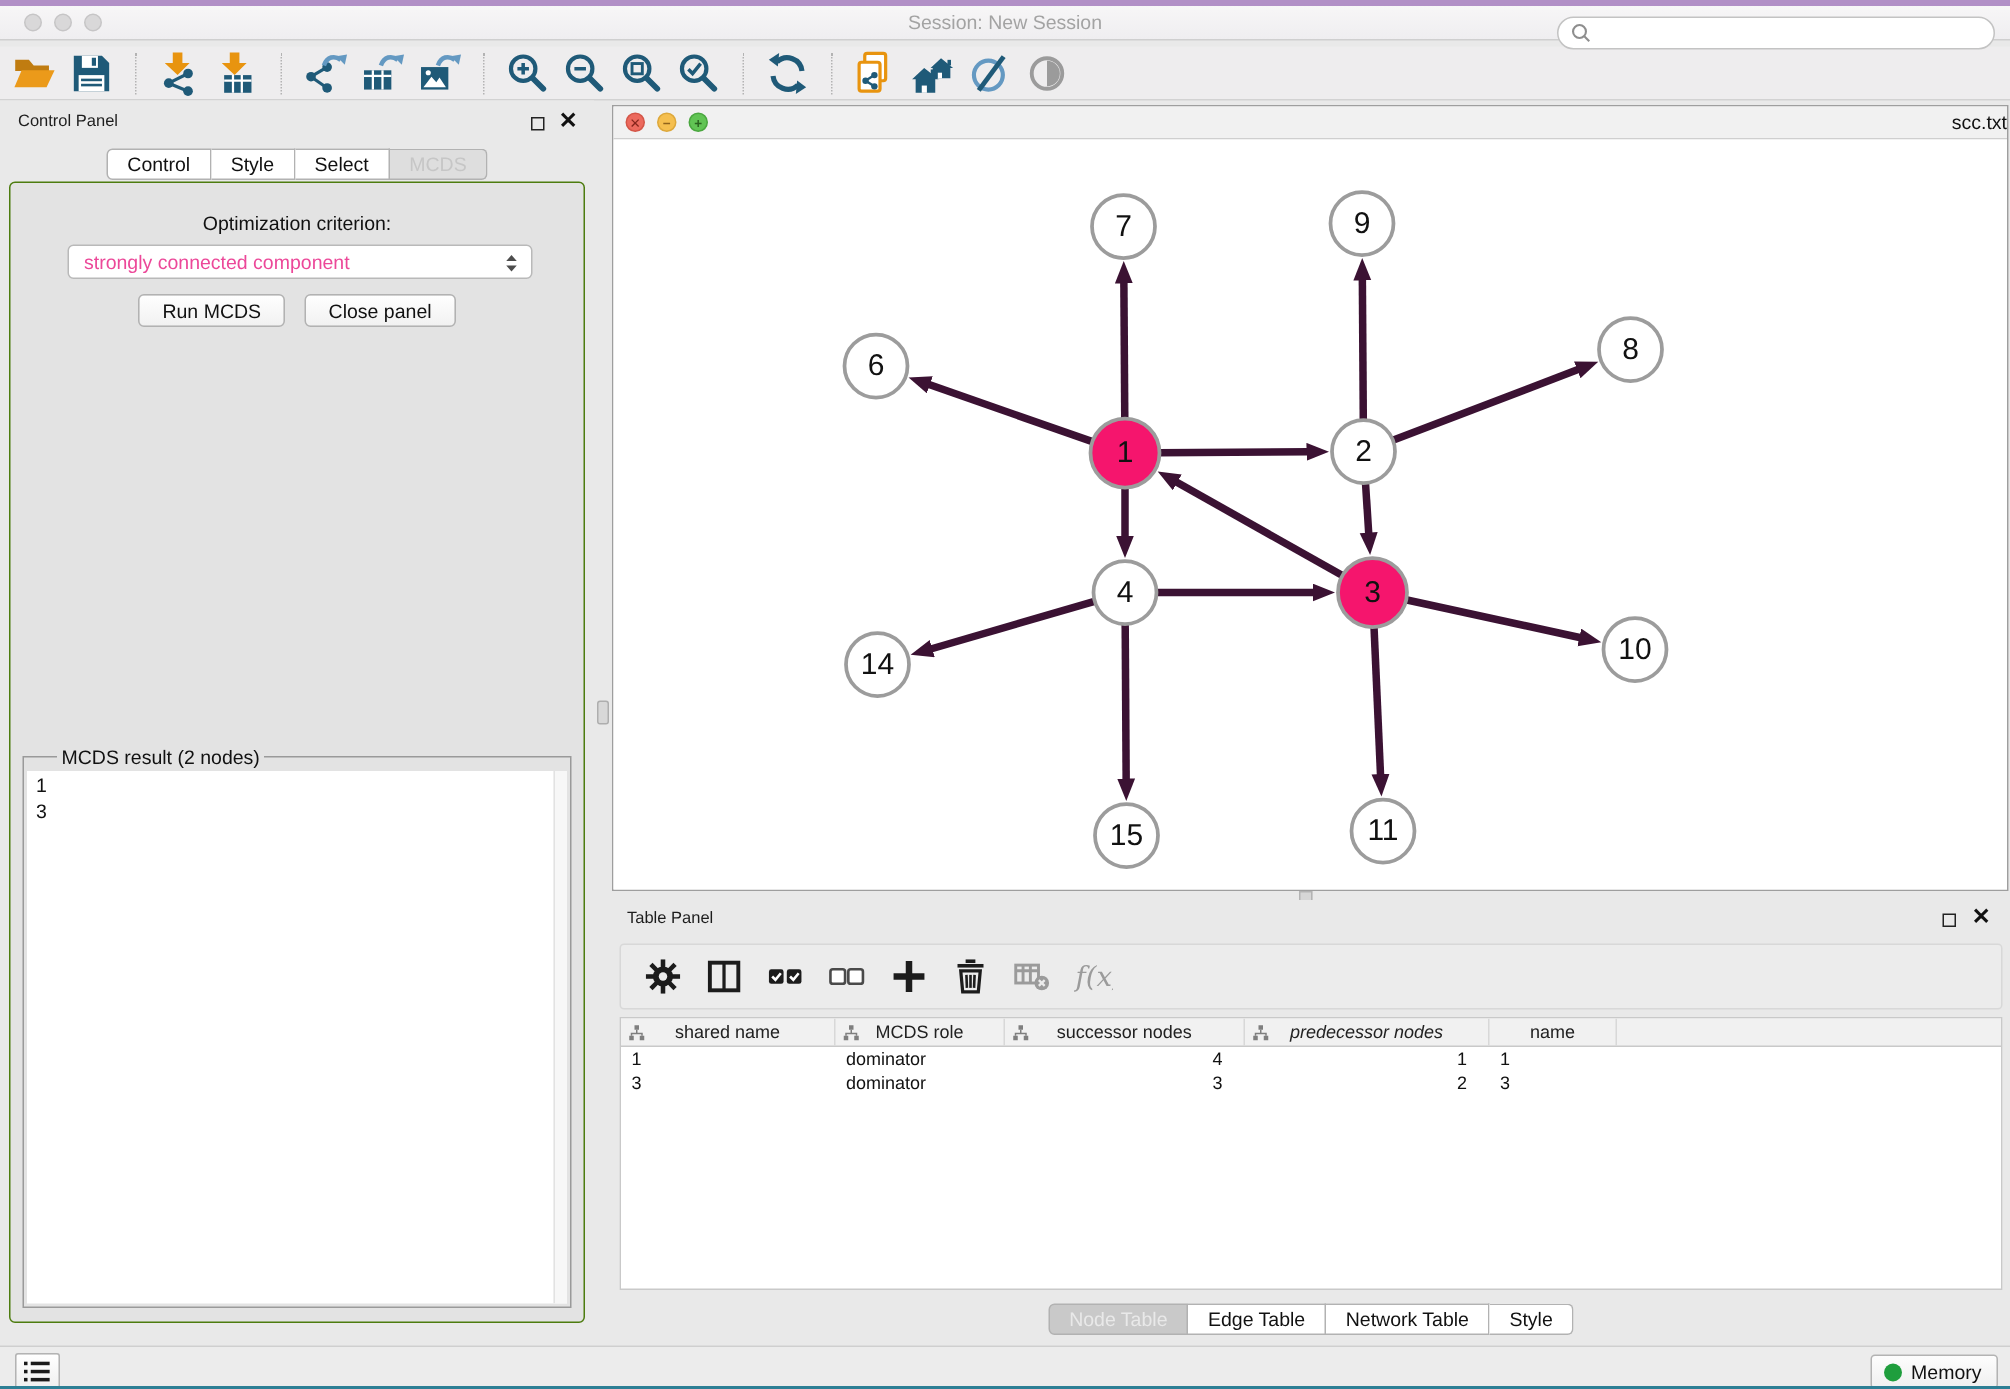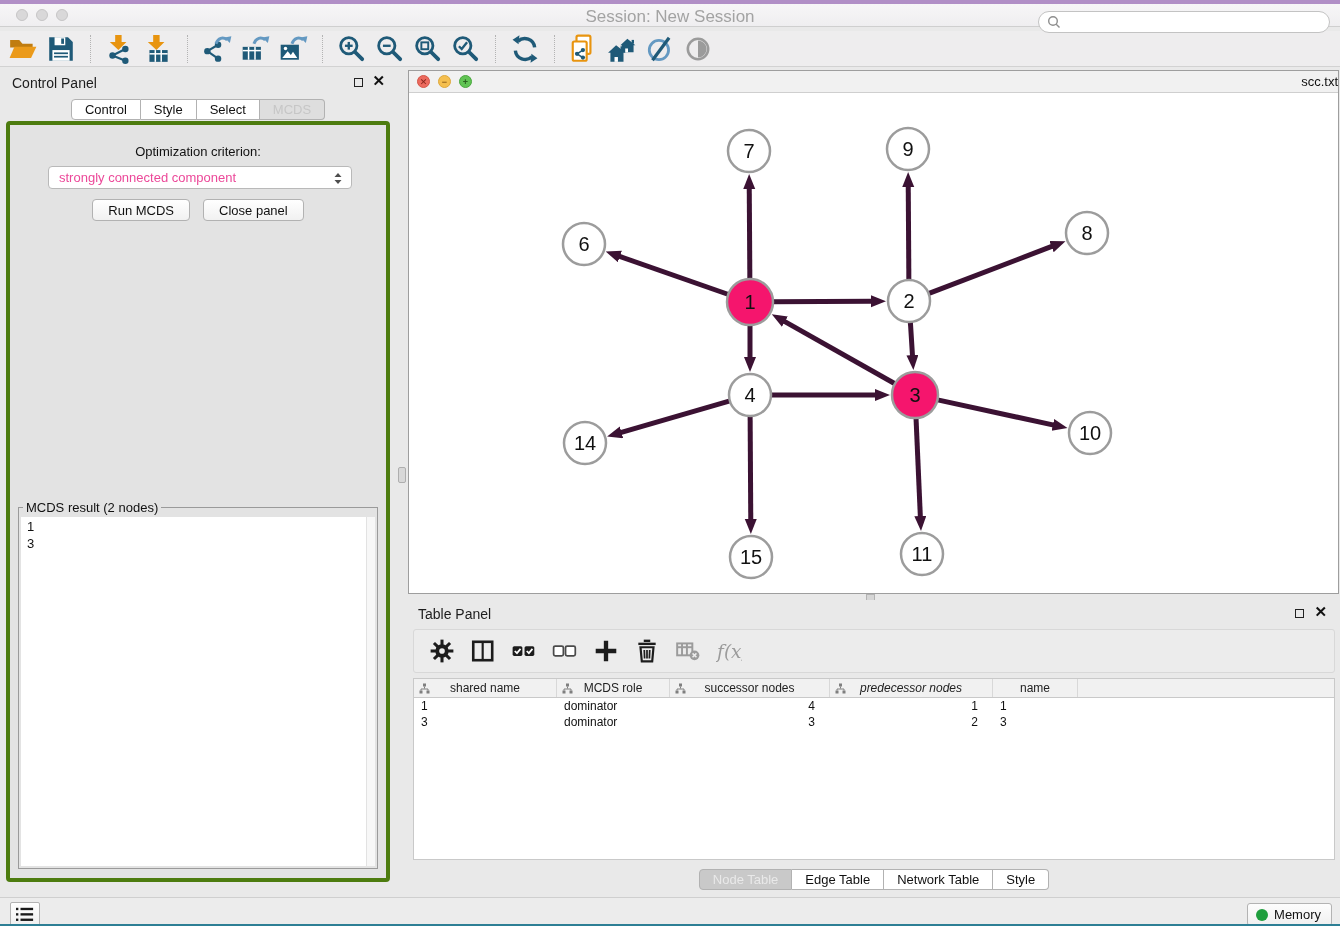--- a/index.html
+++ b/index.html
@@ -7,59 +7,59 @@
   .screen { position:relative; width:1340px; height:926px; background:#e9e9e9; overflow:hidden;
             border-top:4px solid #b18fc6; }
   .bottom-edge { position:absolute; left:0; right:0; bottom:0; height:2px; background:#2d7f95; }
 
   
   .titlebar { position:absolute; left:0; top:0; width:100%; height:23px;
               background:linear-gradient(#f7f6f7,#efeef0); border-bottom:1px solid #cfcfcf; }
   .tl-group { position:absolute; left:16px; top:5px; display:flex; gap:8px; }
   .tl { width:12px; height:12px; border-radius:50%; background:#d9d8d9; border:1px solid #c6c5c6; }
   .app-title { position:absolute; left:0; right:0; top:3px; text-align:center;
-               font-size:17px; color:#a3a3a3; }
+               font-size:13px; color:#a3a3a3; }
 
   
   .main-toolbar { position:absolute; left:0; top:27px; width:100%; height:36px; background:#eeedee;
                   border-bottom:1px solid #d2d2d2; display:flex; align-items:center;
                   padding-left:8px; gap:8px; }
   .tb-btn { width:30px; height:32px; display:flex; align-items:center; justify-content:center;
             background:none; border:none; cursor:default; }
   .tb-sep { width:1px; height:28px; border-left:1px dotted #b3b3b3; margin:0 6px; }
   .search-box { position:absolute; right:10px; top:7px; width:292px; height:22px; background:#fff;
                 border:1px solid #c3c3c3; border-radius:12px; display:flex; align-items:center;
                 padding:0 8px; gap:4px; }
   .search-box input { flex:1; border:none; outline:none; font-size:12px; background:transparent; }
 
   
   .control-panel { position:absolute; left:0; top:63px; width:396px; height:830px; background:#e9e9e9; }
-  .panel-title { position:absolute; left:12px; top:8px; font-size:14px; color:#1d1d1d; }
+  .panel-title { position:absolute; left:12px; top:8px; font-size:11px; color:#1d1d1d; }
   .panel-float { position:absolute; right:33px; top:11px; width:9px; height:9px; border:1.6px solid #222; background:none; }
   .panel-close { position:absolute; right:11px; top:5px; font-size:15px; font-weight:bold; color:#111;
                  background:none; border:none; line-height:18px; }
   .cp-tabs { position:absolute; left:0; right:0; top:32px; display:flex; justify-content:center; }
   .tab { height:21px; line-height:19px; padding:0 13px; background:#fff; border:1px solid #b2b2b2;
          border-left:none; font-size:13px; color:#111; cursor:default; }
   .tab:first-child { border-left:1px solid #b2b2b2; border-radius:4px 0 0 4px; }
   .tab:last-child { border-radius:0 4px 4px 0;text-align:right; }
   .tab.selected { background:#dedede; color:#c6c6c6; }
   .cp-body { position:absolute; left:6px; right:6px; top:54px; bottom:15px; background:#e3e3e3;
-             border:4px solid #4d7c0f; border-radius:4px; }
+             border:1px solid #4d7c0f; border-radius:4px; }
   .opt-label { position:absolute; left:0; right:0; top:19px; text-align:center; font-size:13px; color:#111; }
   .criterion { position:absolute; left:38px; right:34px; top:41px; height:23px; background:#fff;
                border:1px solid #b9b9b9; border-radius:4px; font-size:13px; color:#ec4899;
                text-align:left; padding-left:10px; line-height:21px; }
   .criterion svg { position:absolute; right:6px; top:3px; }
   .btn-row { position:absolute; left:0; right:0; top:74px; display:flex; justify-content:center; gap:13px; }
   .push-btn { height:22px; padding:0 15px; background:linear-gradient(#ffffff,#f1f1f1);
               border:1px solid #b2b2b2; border-radius:4px; font-size:13px; color:#111; }
   .result-fieldset { position:absolute; left:8px; right:8px; top:375px; bottom:9px;
                      border:1px solid #9a9a9a; padding:2px; }
-  .result-fieldset legend { font-size:13px; color:#111; padding:0 3px; margin-left:2px; }
+  .result-fieldset legend { font-size:13px; color:#111; padding:0 3px; margin-left:20px; }
   .result-area { position:relative; width:100%; height:100%; background:#fff; overflow:hidden;
                  font-size:13px; color:#111; padding:1px 6px; line-height:17px; }
   .result-scroll { position:absolute; right:0; top:0; bottom:0; width:9px; background:#f7f7f7;
                    border-left:1px solid #e2e2e2; }
 
   
   .splitter { position:absolute; left:396px; top:63px; width:12px; height:830px; }
   .splitter .knob { position:absolute; left:2px; top:400px; width:8px; height:16px; background:#d8d8d8;
                     border:1px solid #aeaeae; border-radius:2px; }
 

